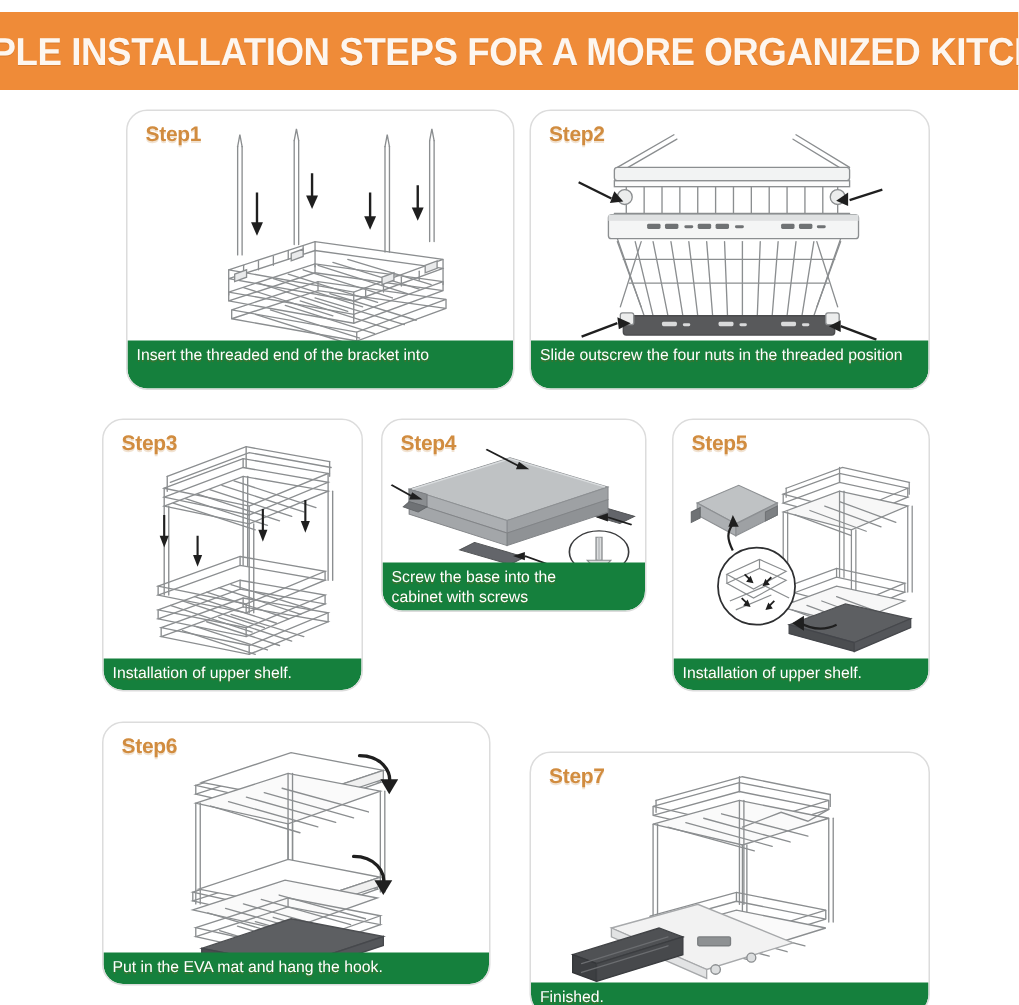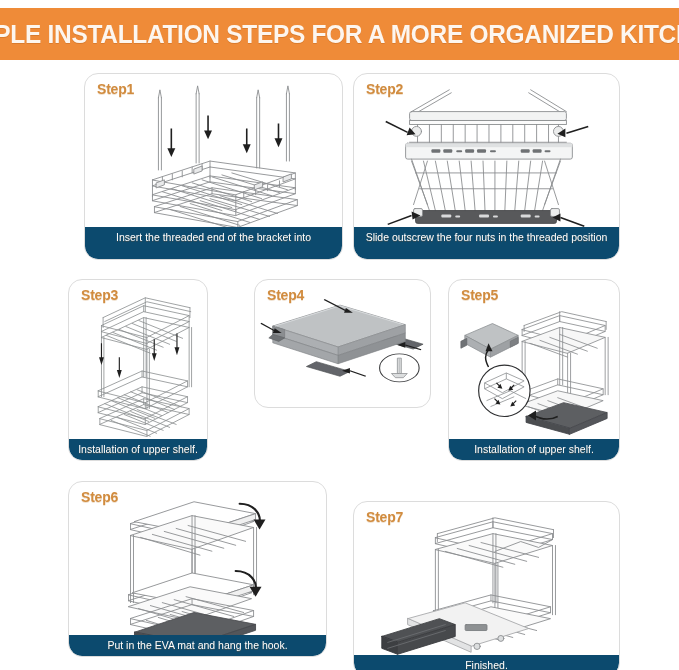--- a/index.html
+++ b/index.html
@@ -73,40 +73,39 @@
     letter-spacing: -0.2px;
     z-index: 4;
     text-shadow: 0 1px 0 rgba(200,140,70,0.25);
   }
 
   .caption {
     position: absolute;
     left: 0;
     right: 0;
     bottom: 0;
-    background: #0c4a6e;
+    background: #15803d;
     color: #fff;
     font-size: 10.5px;
     line-height: 13px;
-    text-align: center;
     padding: 4px 6px 5px 6px;
     box-sizing: border-box;
     border-bottom-left-radius: 13px;
     border-bottom-right-radius: 13px;
     z-index: 5;
     text-shadow: 0 1px 0 rgba(160,85,20,0.3);
   }
   .caption.two-line { height: 32px; }
   .caption.one-line { height: 21px; line-height: 13px; }
 
   
   #panel-step1 { left: 84px;  top: 73px;  width: 259px; height: 187px; }
   #panel-step2 { left: 353px; top: 73px;  width: 267px; height: 187px; }
   
-  #panel-step3 { left: 68px;  top: 279px; width: 140px; height: 182px; }
+  #panel-step3 { left: 68px;  top: 279px; width: 174px; height: 182px; }
   #panel-step4 { left: 254px; top: 279px; width: 177px; height: 129px; }
   #panel-step5 { left: 448px; top: 279px; width: 172px; height: 182px; }
   
   #panel-step6 { left: 68px;  top: 481px; width: 259px; height: 176px; }
   #panel-step7 { left: 353px; top: 481px; width: 267px; height: 176px; margin-top: 20px; }
 </style>
 </head>
 <body>
 
 <div id="infographic">
@@ -435,20 +434,24 @@
 
         <circle cx="146" cy="126" r="20" fill="#ffffff" stroke="#3a3b3d" stroke-width="1.1"></circle>
         <g stroke="#8b8e90" stroke-width="0.9" fill="#dcdedf">
           <path d="M144 112 L148 112 L148 134 L144 134 Z"></path>
           <path d="M138 134 L154 134 L150 140 L142 140 Z"></path>
           <path d="M146 112 L146 134" stroke="#b3b6b8"></path>
         </g>
       </svg>
     </div>
     <div class="step-label">Step4</div>
+    <div class="caption two-line">
+      <div>Screw the base into the</div>
+      <div>cabinet  with screws</div>
+    </div>
   </div>
 
   <div class="panel" id="panel-step5">
     <div class="panel-art">
       <svg viewBox="0 0 172 182" preserveAspectRatio="none">
 
         <g>
           <path d="M16 56 L44 44 L70 56 L42 70 Z" fill="#bfc2c4" stroke="#8d9093" stroke-width="0.8"></path>
           <path d="M70 56 L70 64 L42 78 L42 70 Z" fill="#9ea1a4" stroke="#8d9093" stroke-width="0.8"></path>
           <path d="M16 56 L42 70 L42 78 L16 64 Z" fill="#acafb2" stroke="#8d9093" stroke-width="0.8"></path>

